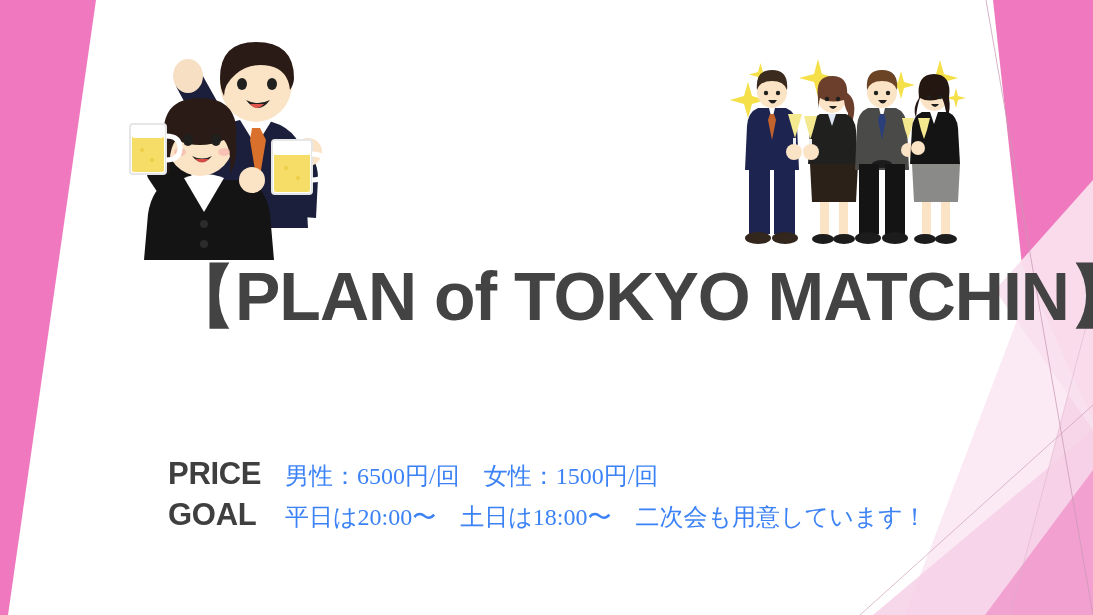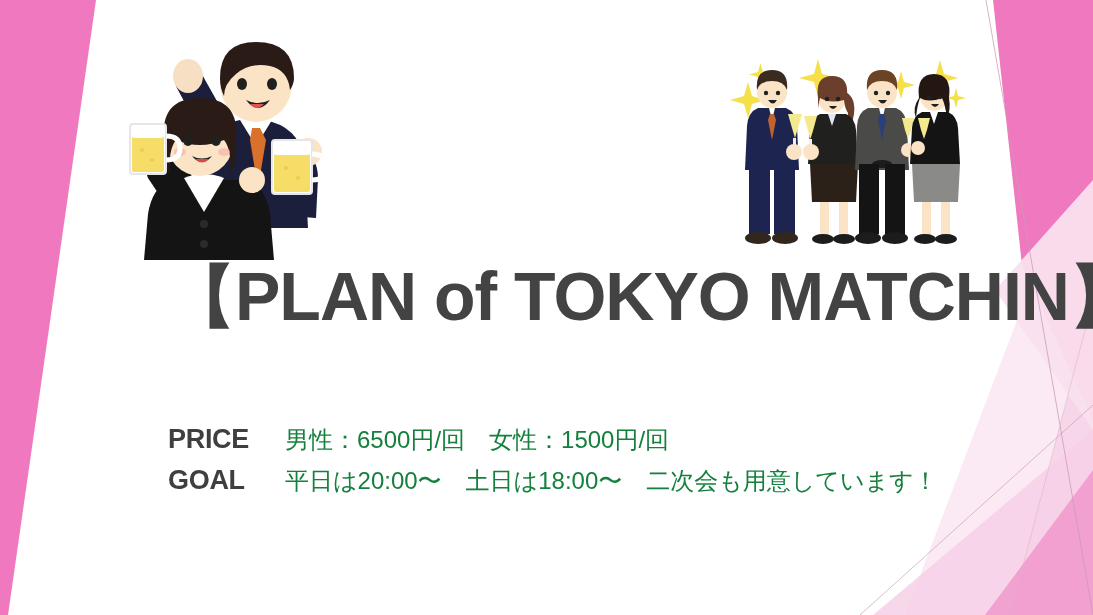--- a/index.html
+++ b/index.html
@@ -43,32 +43,33 @@
     width:820px;
   }
   .row{
     display:flex;
     align-items:baseline;
     height:41px;
   }
   .row-label{
     width:117px;
     flex:0 0 117px;
-    font-size:27px;
+    font-size:31px;
     font-weight:700;
     color:#3f3f3f;
     letter-spacing:-0.3px;
     font-family:"Liberation Sans","DejaVu Sans",sans-serif;
+    margin-top:32px;
   }
   .row-value{
     font-size:24px;
     font-weight:400;
-    color:#15803d;
+    color:#3b82f6;
     white-space:nowrap;
-    font-family:Liberation Sans, sans-serif;
+    font-family:Liberation Serif, serif;
   }
 </style>
 </head>
 <body>
 
 <div id="slide">
 
   <svg class="deco" viewBox="0 0 1093 615" preserveAspectRatio="none">
     <polygon points="0,0 96,0 8,615 0,615" fill="#ef78be"></polygon>
   </svg>

